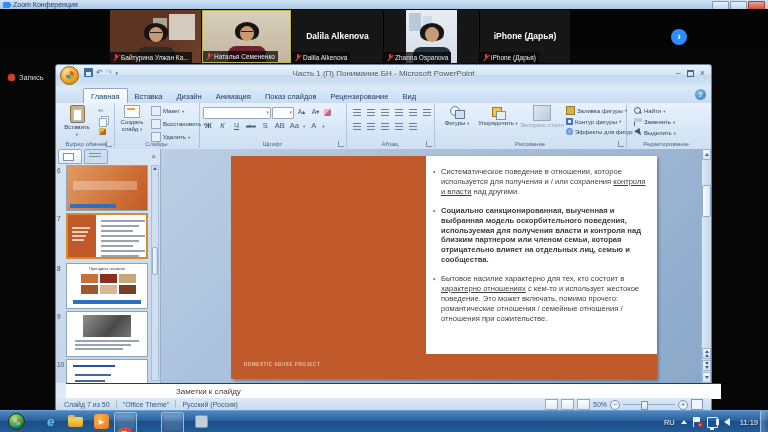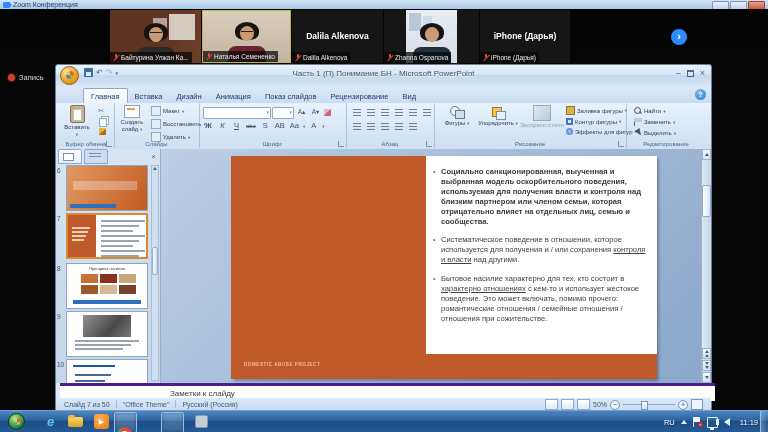--- a/index.html
+++ b/index.html
@@ -140,21 +140,21 @@
   #bullets{left:202px;top:11px;width:214px;}
   .bullet{display:flex;gap:4px;margin-bottom:9px;}
   .bullet .mark{color:#c0512d;font-size:7px;line-height:10px;flex:0 0 4px;}
   .bullet .btxt{font-size:7.6px;line-height:9.9px;color:#3f3f3f;}
   .bullet.bold .btxt{font-weight:bold;color:#3a3a3a;}
   .btxt .useg{text-decoration:underline;}
   #ws-scroll{left:645px;top:0;width:10px;height:234px;background:linear-gradient(90deg,#dce9f6,#c2d5ea);border-left:1px solid #9cb3cd;box-sizing:border-box;}
   .ws-btn{position:absolute;left:0;right:0;height:11px;background:linear-gradient(#f2f8fd,#d4e3f2);border:1px solid #9cb3cd;box-sizing:border-box;}
   #ws-thumb{position:absolute;left:0;right:0;top:36px;height:30px;background:linear-gradient(90deg,#fdfeff,#d6e5f4);border:1px solid #90a8c4;border-radius:2px;}
   
-  #notes{left:4px;top:318px;width:655px;height:15px;background:#fff;border-top:3px solid #4c1d95;}
+  #notes{left:10px;top:318px;width:655px;height:15px;background:#fff;border-top:1px solid #4c1d95;}
   #notes span{position:absolute;left:110px;top:3px;font-size:8px;color:#3c3c3c;}
   #statusbar{left:0;top:333px;width:655px;height:12px;background:linear-gradient(#dce9f7,#c8dbef);
     display:flex;align-items:center;font-size:7px;color:#3e5a7e;padding-left:8px;box-sizing:border-box;gap:6px;}
   .sep{width:1px;height:8px;background:#a8bed6;}
   #status-right{position:absolute;right:8px;top:1px;display:flex;align-items:center;gap:3px;}
   .viewbtn{width:11px;height:9px;border:1px solid #8ea9c8;background:linear-gradient(#fff,#dfecf8);}
   .zoom-track{width:52px;height:1px;background:#8ea9c8;position:relative;}
   .zoom-knob{position:absolute;left:18px;top:-3px;width:5px;height:7px;background:linear-gradient(#fff,#cfe0f1);border:1px solid #7b95b3;}
   .zbtn{width:8px;height:8px;border-radius:50%;border:1px solid #7b95b3;background:#eef4fb;font-size:7px;line-height:7px;text-align:center;color:#3e5a7e;}
   .fitbtn{width:10px;height:9px;border:1px solid #7b95b3;background:#eef4fb;}
@@ -511,27 +511,27 @@
         <div class="tri up"></div>
         <div class="thumb"></div>
       </div>
     </div>
 
     <div class="abs" id="slide">
       <div class="abs" id="slide-orange"></div>
       <div class="abs" id="slide-strip"></div>
       <div class="abs" id="slide-footer">DOMESTIC ABUSE PROJECT</div>
       <div class="abs" id="bullets">
+          <div class="bullet">
+            <span class="mark">•</span>
+            <span class="btxt"><span>Систематическое поведение в отношении, которое используется для получения и / или сохранения </span><span class="useg">контроля и власти</span><span> над другими.</span></span>
+          </div>
           <div class="bullet bold">
             <span class="mark">•</span>
             <span class="btxt"><span>Социально санкционированная, выученная и выбранная модель оскорбительного поведения, используемая для получения власти и контроля над близким партнером или членом семьи, которая отрицательно влияет на отдельных лиц, семью и сообщества.</span></span>
-          </div>
-          <div class="bullet">
-            <span class="mark">•</span>
-            <span class="btxt"><span>Систематическое поведение в отношении, которое используется для получения и / или сохранения </span><span class="useg">контроля и власти</span><span> над другими.</span></span>
           </div>
           <div class="bullet">
             <span class="mark">•</span>
             <span class="btxt"><span>Бытовое насилие характерно для тех, кто состоит в </span><span class="useg">характерно отношениях</span><span> с кем-то и использует жестокое поведение. Это может включать, помимо прочего: романтические отношения / семейные отношения /  отношения при сожительстве.</span></span>
           </div>
         </div>
     </div>
 
     <div class="abs" id="ws-scroll">
       <div class="ws-btn" style="top:0;">

